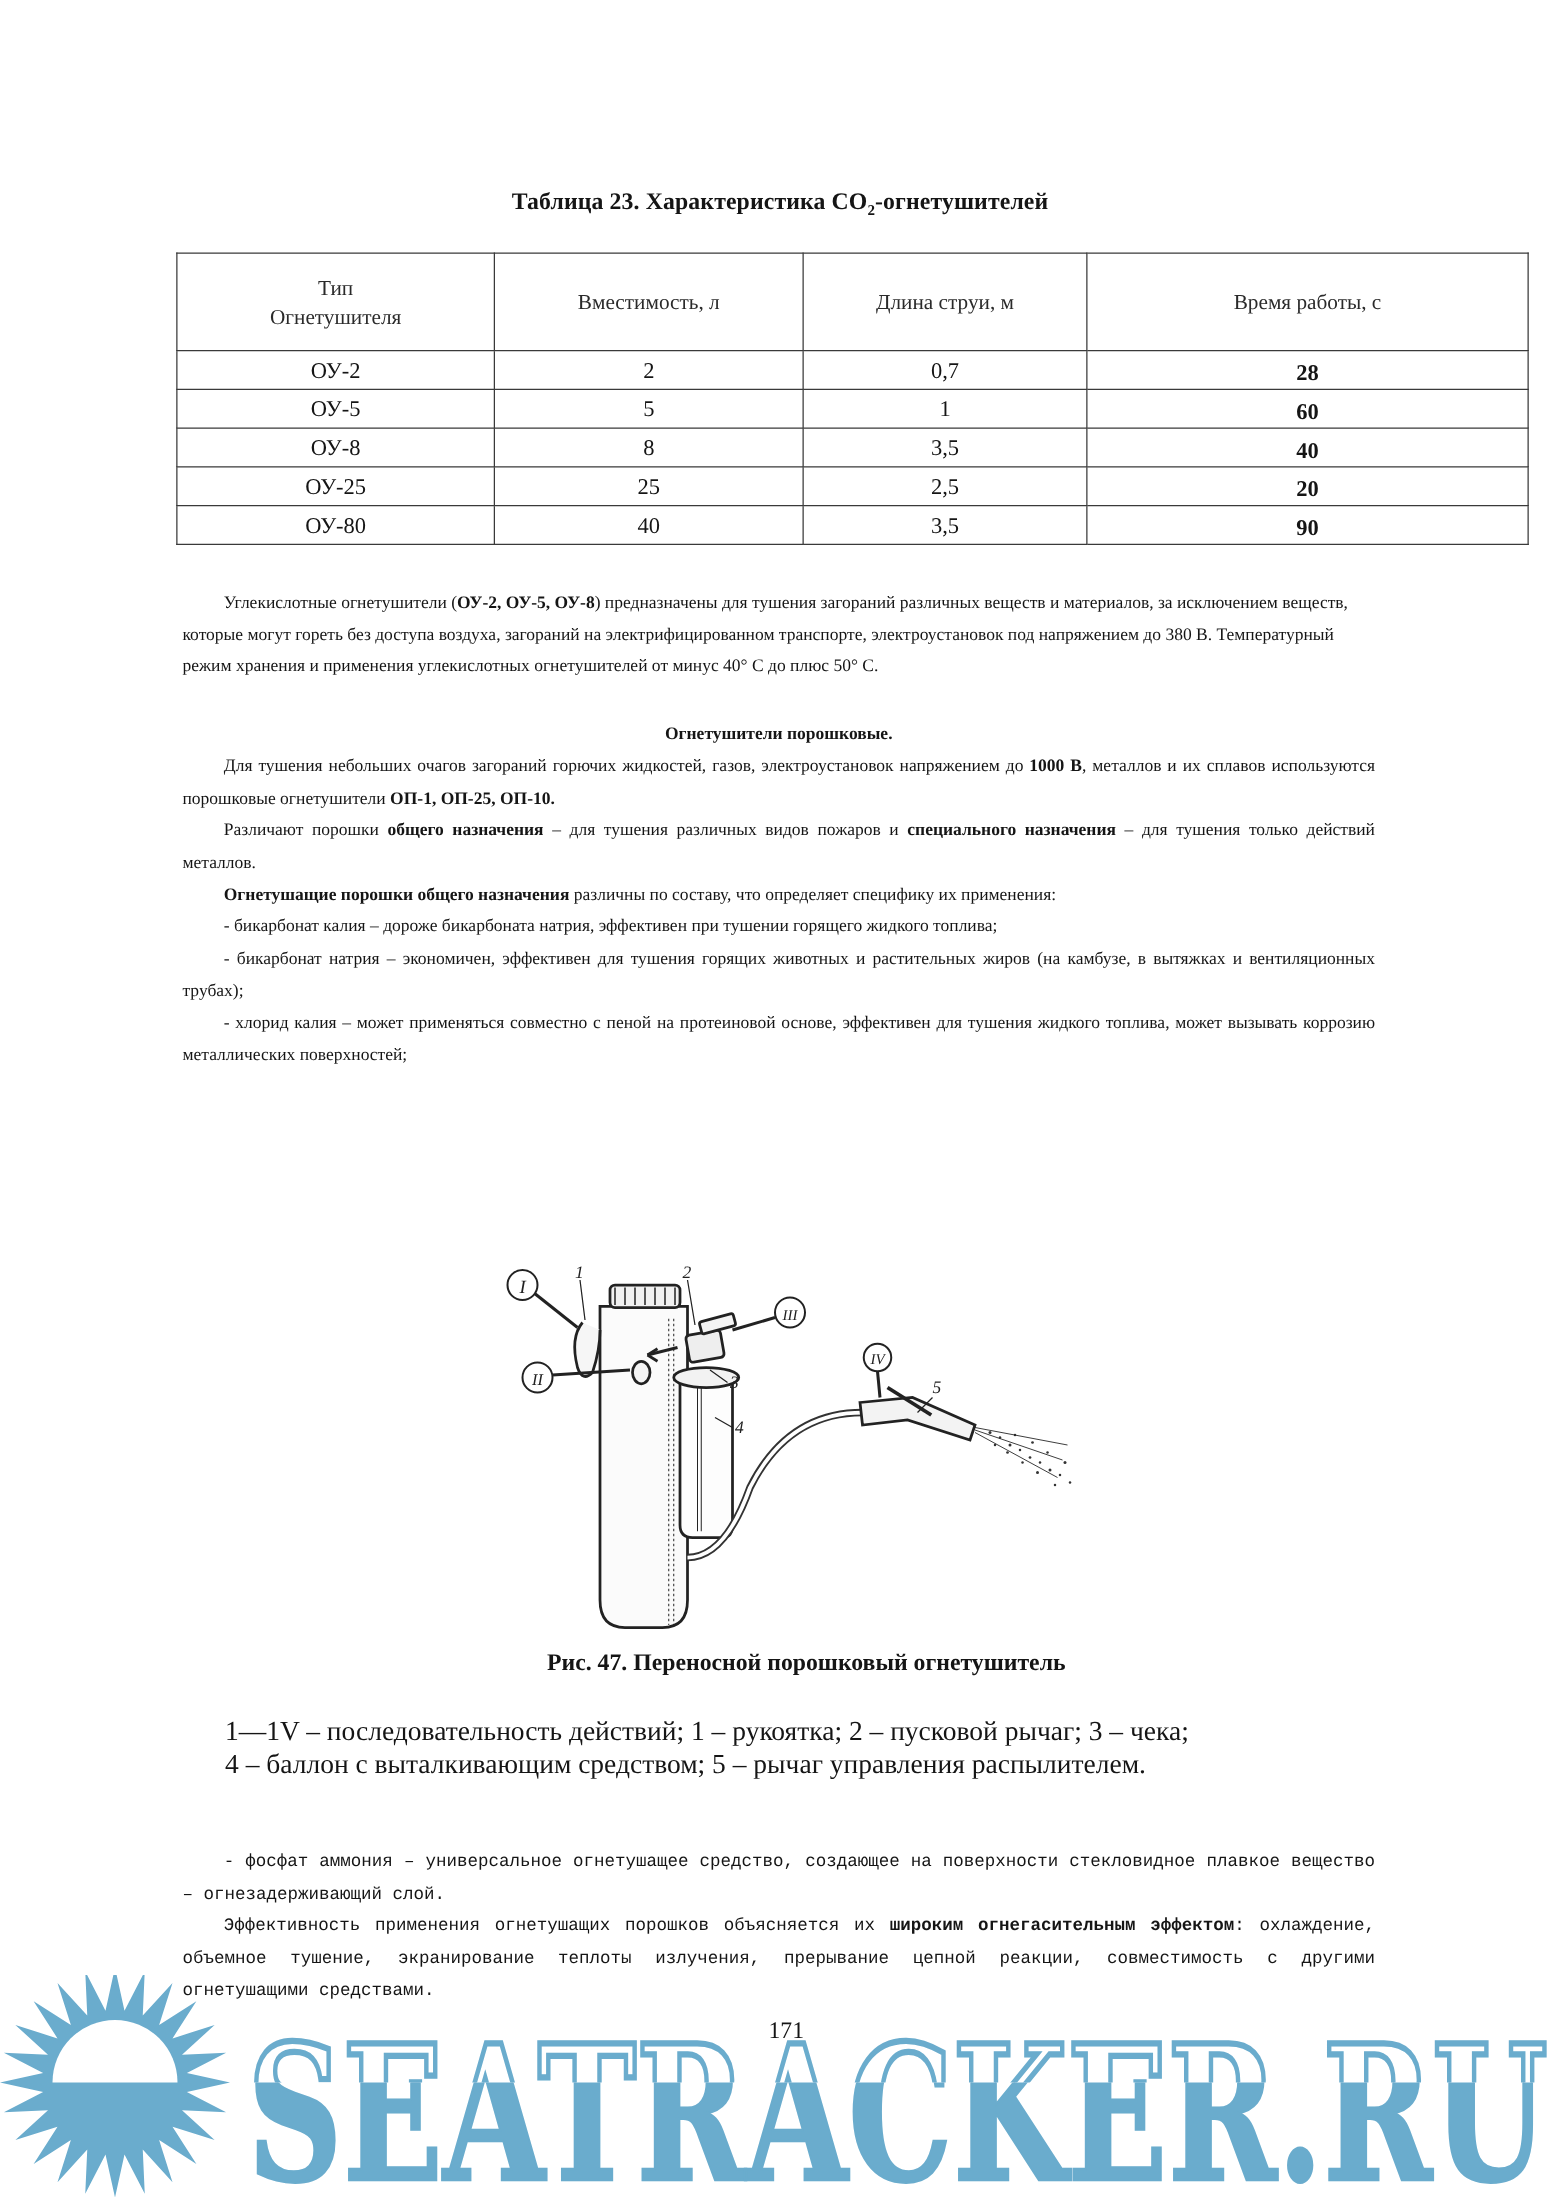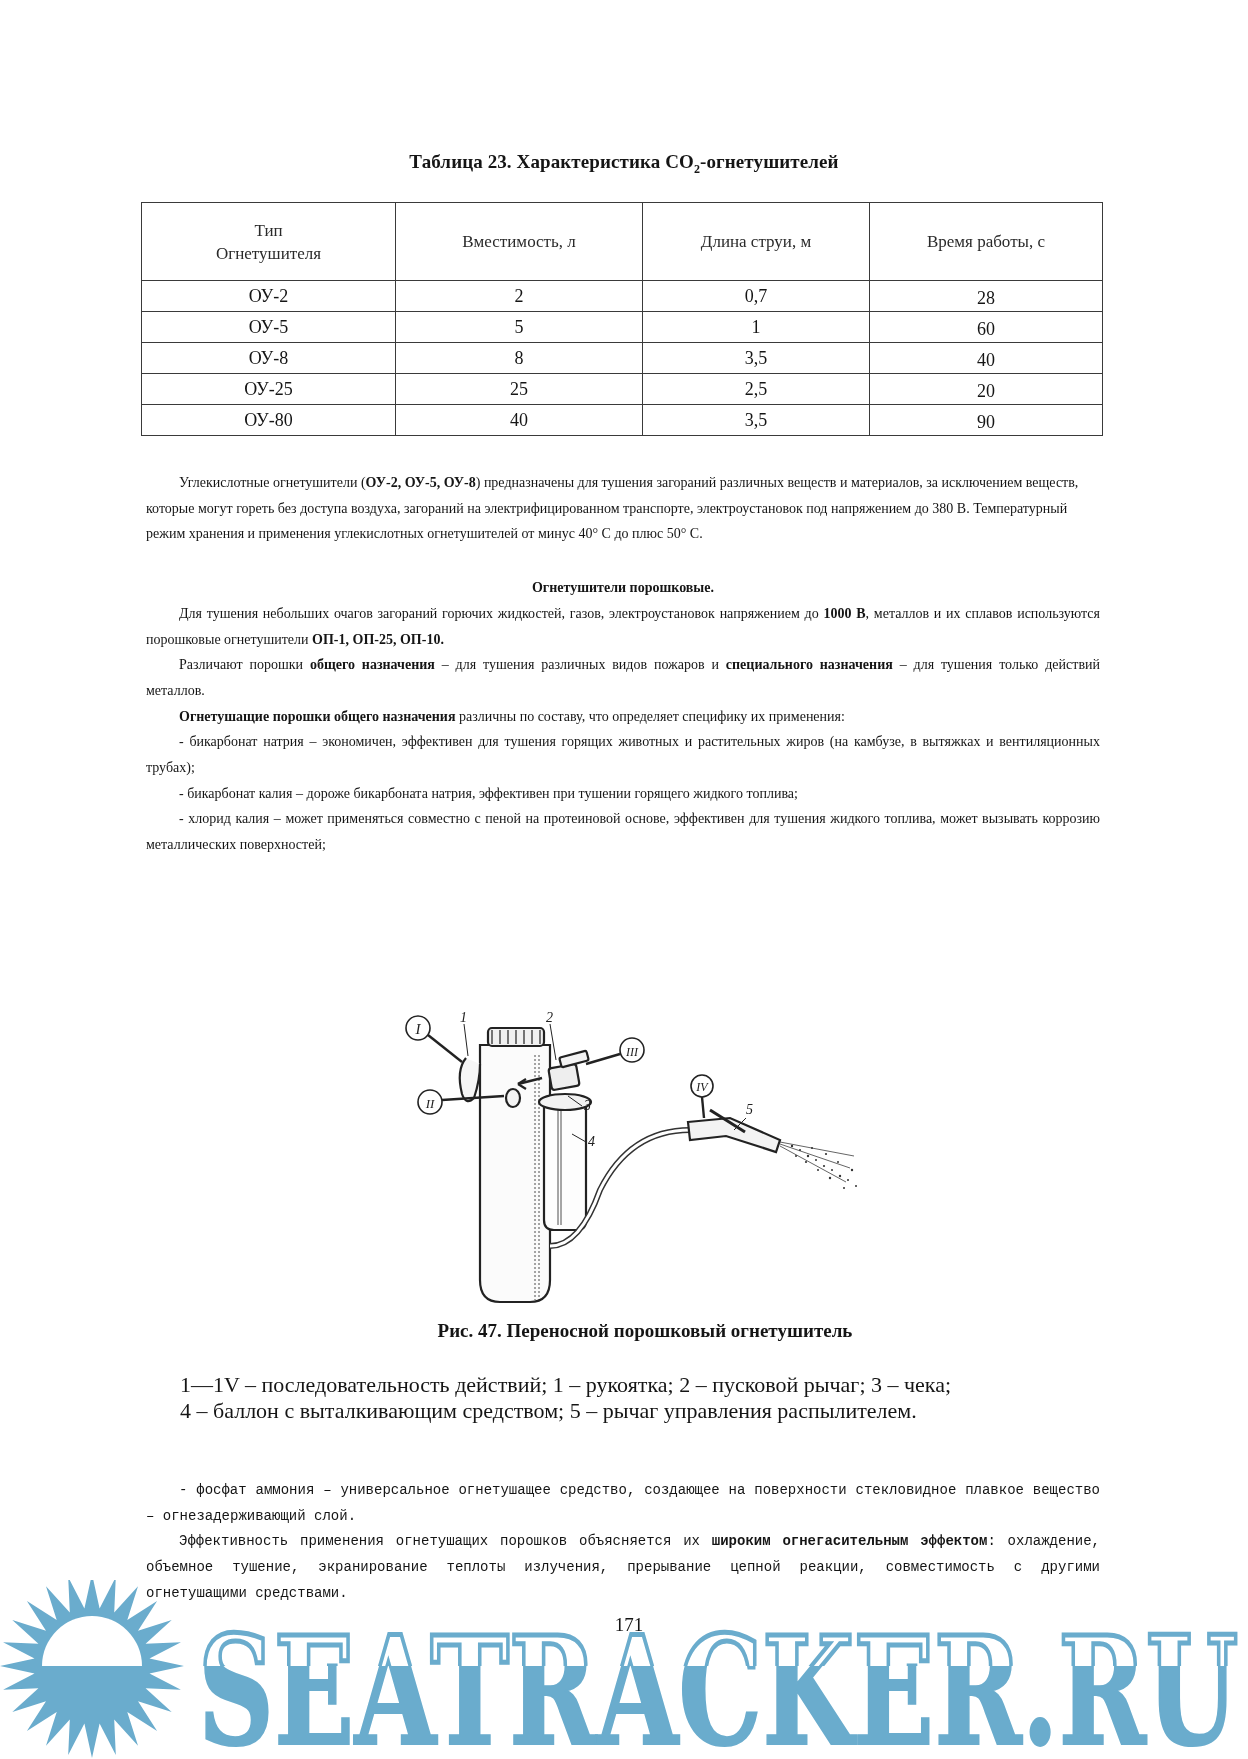--- a/index.html
+++ b/index.html
@@ -10,32 +10,32 @@
   }
   .page { position: absolute; left: 0; top: 0; width: 1248px; height: 1759px; padding-left: 24px; }
 
   .table-title {
     position: absolute; left: 0; width: 1248px; top: 151px; text-align: center;
     font-weight: bold; font-size: 19px; letter-spacing: 0.1px;
   }
   .table-title sub { font-size: 12px; }
 
   table.spec {
-    position: absolute; left: 141px; top: 202px; width: 962px;
+    position: absolute; left: 141px; top: 202px; width: 1082px;
     border-collapse: collapse; font-size: 18px;
   }
   table.spec th, table.spec td {
     border: 1.3px solid #3a3a3a; text-align: center; font-weight: normal; padding: 0;
   }
   table.spec th { height: 77px; font-size: 17px; line-height: 23px; color: #2a2a2a; }
   table.spec td { height: 26px; line-height: 26px; }
   table.spec th.c1, table.spec td.c1 { width: 253px; }
   table.spec th.c2, table.spec td.c2 { width: 246px; }
   table.spec th.c3, table.spec td.c3 { width: 226px; }
-  table.spec td.c4 { padding-top: 4px; line-height: 22px; }
+  table.spec td.c4 { padding-top: 4px; line-height: 22px; font-weight: bold; }
 
   .text {
     position: absolute; left: 146px; width: 954px; font-size: 14px; line-height: 25.7px;
     text-align: justify;
   }
   .text p { margin: 0; text-indent: 33px; }
   .text p.center { text-align: center; text-indent: 0; font-weight: bold; margin-top: 28px; }
   .text b { font-weight: bold; }
   .p1 { top: 470px; }
   .p1 p { text-align: left; }
@@ -109,22 +109,22 @@
         </tr>
       </tbody>
   </table>
 
   <div class="text p1">
     <p><span>Углекислотные огнетушители (</span><b>ОУ-2, ОУ-5, ОУ-8</b><span>) предназначены для тушения загораний различных веществ и материалов, за исключением веществ, которые могут гореть без доступа воздуха, загораний на электрифицированном транспорте, электроустановок под напряжением до 380 В. Температурный режим хранения и применения углекислотных огнетушителей от минус 40° С до плюс 50° С.</span></p>
     <p class="center">Огнетушители порошковые.</p>
     <p style="text-align:justify"><span>Для тушения небольших очагов загораний горючих жидкостей, газов, электроустановок напряжением до </span><b>1000 В</b><span>, металлов и их сплавов используются порошковые огнетушители </span><b>ОП-1, ОП-25, ОП-10.</b></p>
     <p style="text-align:justify"><span>Различают порошки </span><b>общего назначения</b><span> – для тушения различных видов пожаров и </span><b>специального назначения</b><span> – для тушения только действий металлов.</span></p>
     <p style="text-align:justify"><b>Огнетушащие порошки общего назначения</b><span> различны по составу, что определяет специфику их применения:</span></p>
+    <p style="text-align:justify">- бикарбонат калия – дороже бикарбоната натрия, эффективен при тушении горящего жидкого топлива;</p>
     <p style="text-align:justify">- бикарбонат натрия – экономичен, эффективен для тушения горящих животных и растительных жиров (на камбузе, в вытяжках и вентиляционных трубах);</p>
-    <p style="text-align:justify">- бикарбонат калия – дороже бикарбоната натрия, эффективен при тушении горящего жидкого топлива;</p>
     <p style="text-align:justify">- хлорид калия – может применяться совместно с пеной на протеиновой основе, эффективен для тушения жидкого топлива, может вызывать коррозию металлических поверхностей;</p>
   </div>
 
   <svg class="figure" viewBox="0 0 500 300" fill="none" stroke="#222" stroke-width="2.2" font-family="Liberation Serif, serif">
 
     <path d="M80 35 L80 270 Q80 292 100 292 L130 292 Q150 292 150 270 L150 35 Z" fill="#fbfbfb"></path>
     <rect x="88" y="18" width="56" height="18" rx="4" fill="#f0f0f0"></rect>
     <path d="M92 20 L92 34 M100 20 L100 34 M108 20 L108 34 M116 20 L116 34 M124 20 L124 34 M132 20 L132 34 M140 20 L140 34" stroke-width="1.2"></path>
 
     <path d="M135 45 L135 290 M139 45 L139 290" stroke-width="0.8" stroke-dasharray="2 2"></path>

